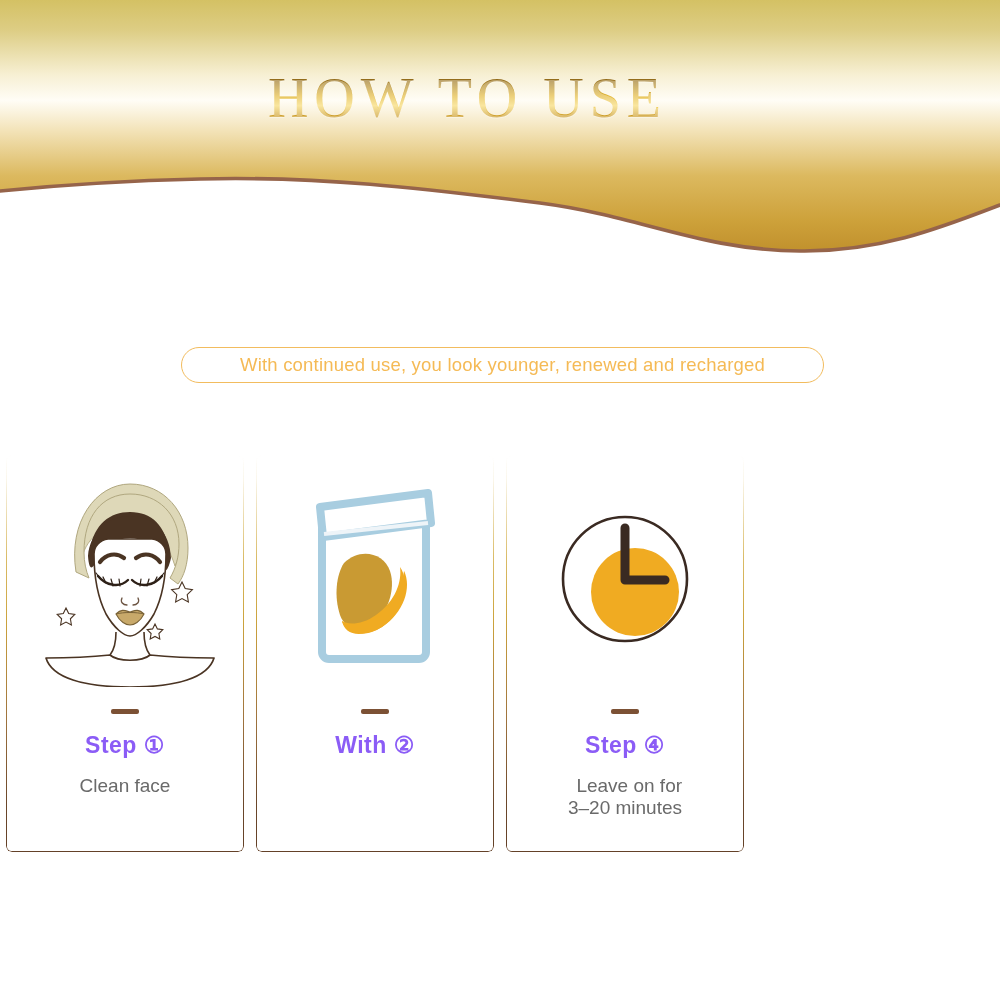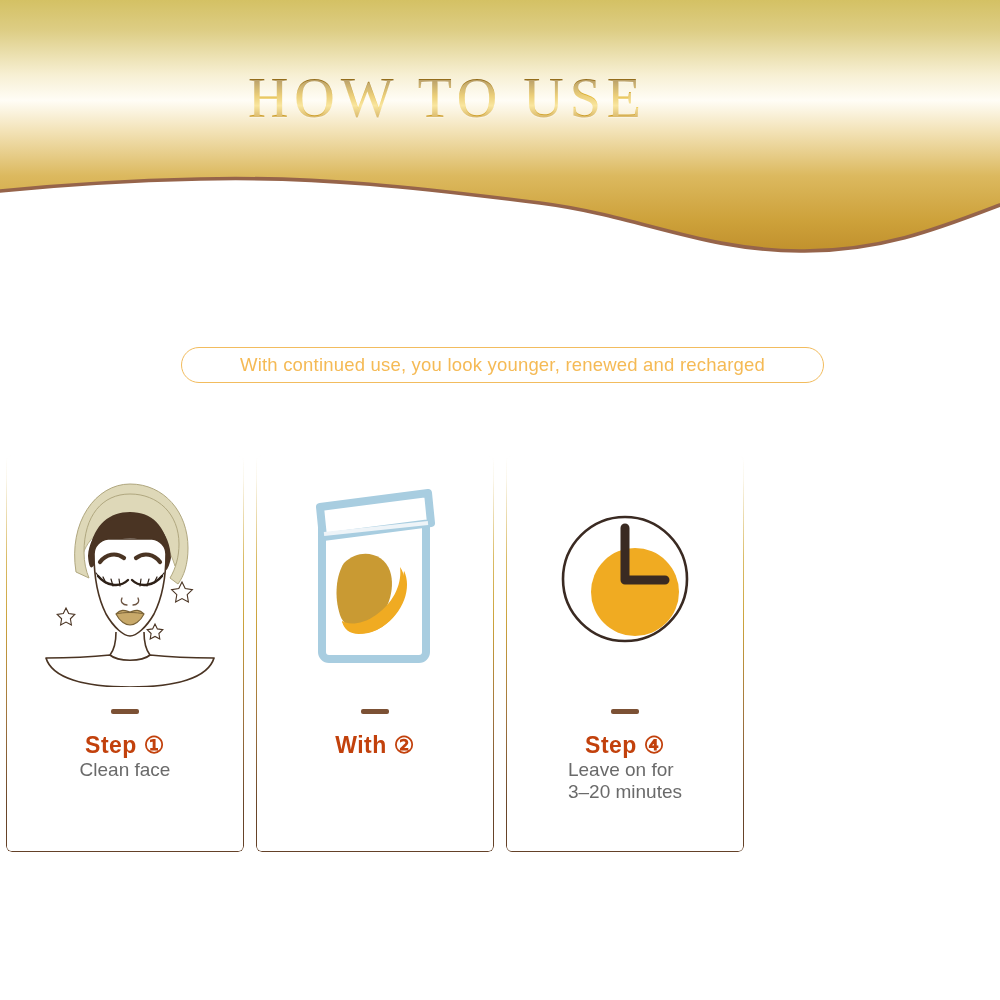--- a/index.html
+++ b/index.html
@@ -38,20 +38,21 @@
     font-size: 56px;
     letter-spacing: 6px;
     font-weight: 400;
     background: linear-gradient(180deg, #6b4a13 0%, #8a6419 18%, #e0b431 46%, #f7d96b 62%, #c7951f 80%, #6e4d14 100%);
     -webkit-background-clip: text;
     background-clip: text;
     color: transparent;
     -webkit-text-fill-color: transparent;
     text-shadow: 0 1px 0 rgba(255,255,255,0.35);
     white-space: nowrap;
+    padding-left: 20px;
   }
 
   
   #tagline-banner {
     position: absolute;
     left: 181px;
     top: 347px;
     width: 643px;
     height: 36px;
     border: 1.4px solid #f2bc5e;
@@ -132,30 +133,30 @@
     width: 28px;
     height: 5px;
     border-radius: 2px;
     background: #7c5135;
     margin-top: 14px;
   }
   .step-label {
     margin-top: 18px;
     font-size: 23px;
     font-weight: bold;
-    color: #c2410c;
+    color: #8b5cf6;
     letter-spacing: 0.5px;
     white-space: nowrap;
   }
   .step-desc {
-    margin-top: 0;
+    margin-top: 16px;
     font-size: 19px;
     line-height: 1.17;
     color: #6a6a6a;
-    text-align: left;
+    text-align: right;
     white-space: pre-line;
   }
 </style>
 </head>
 <body>
 
 <div id="header-banner">
   <svg viewBox="0 0 1000 270" width="1000" height="270" xmlns="http://www.w3.org/2000/svg">
     <defs>
       <linearGradient id="goldGrad" x1="0" y1="0" x2="0" y2="1">

